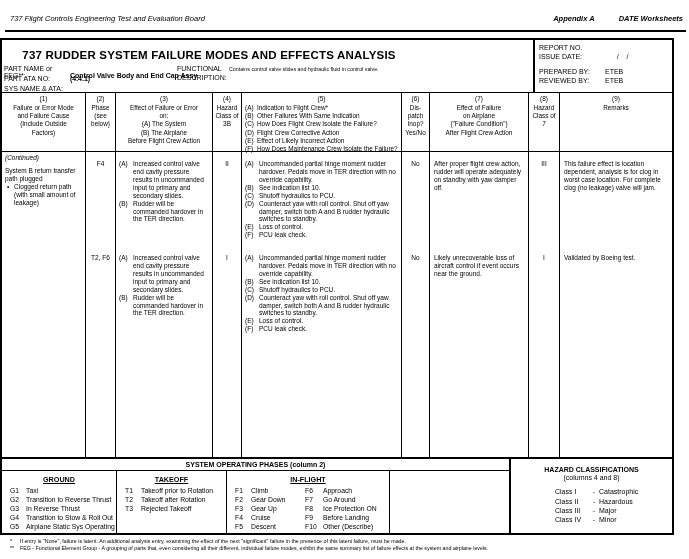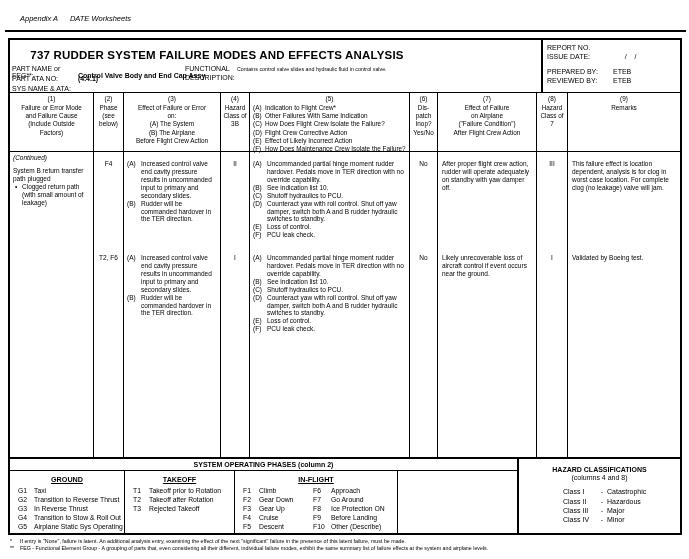--- a/index.html
+++ b/index.html
@@ -2,25 +2,25 @@
 <html><head>
 <meta charset="utf-8">
 <style>
   * { margin:0; padding:0; box-sizing:border-box; }
   html,body { background:#e8e8e8; }
   body { font-family:"Liberation Sans", sans-serif; color:#000; }
   .page { position:relative; width:689px; height:559px; background:#fff; overflow:hidden; }
 
   
   .page-header { position:absolute; top:14px; left:10px; right:6px; display:flex; justify-content:space-between; font-style:italic; font-size:7.5px; }
-  .ph-right span { margin-left:10px; }
+  .ph-right span { margin-left:22px;font-weight:bold; }
   .header-rule { position:absolute; top:30px; left:5px; right:3px; border-top:2px solid #000; }
 
   
-  .main-table { position:absolute; top:38px; left:8px; width:674px; height:497px; border:2px solid #000; background:#fff; }
+  .main-table { position:absolute; top:38px; left:0; width:674px; height:497px; border:2px solid #000; background:#fff; }
 
   
   .title-block { position:absolute; top:0; left:0; right:0; height:53px; border-bottom:1px solid #000; }
   .tb-left { position:absolute; left:0; top:0; bottom:0; right:139px; }
   .tb-title { position:absolute; top:9px; left:0; width:414px; text-align:center; font-weight:bold; font-size:11.5px; letter-spacing:.2px; }
   .tb-row { position:absolute; left:2px; font-size:7px; }
   .tb-row .lbl { display:inline-block; width:64px; }
   .tb-row .val { font-weight:bold; }
   .tb-f1 { top:25px; }
   .tb-f2 { top:35px; }
@@ -98,20 +98,21 @@
   .footnotes { position:absolute; left:10px; right:4px; top:538px; font-size:5.3px; line-height:1.35; }
   .fn { display:flex; }
   .fn .mk { width:10px; flex:none; }
 </style>
 </head>
 <body>
 
 <div class="page">
 
   <div class="page-header">
+    <span>737 Flight Controls Engineering Test and Evaluation Board</span>
     <span class="ph-right">
       <span>Appendix A</span>
       <span>DATE Worksheets</span>
     </span>
   </div>
   <div class="header-rule"></div>
 
   <div class="main-table">
 
     <div class="title-block">

